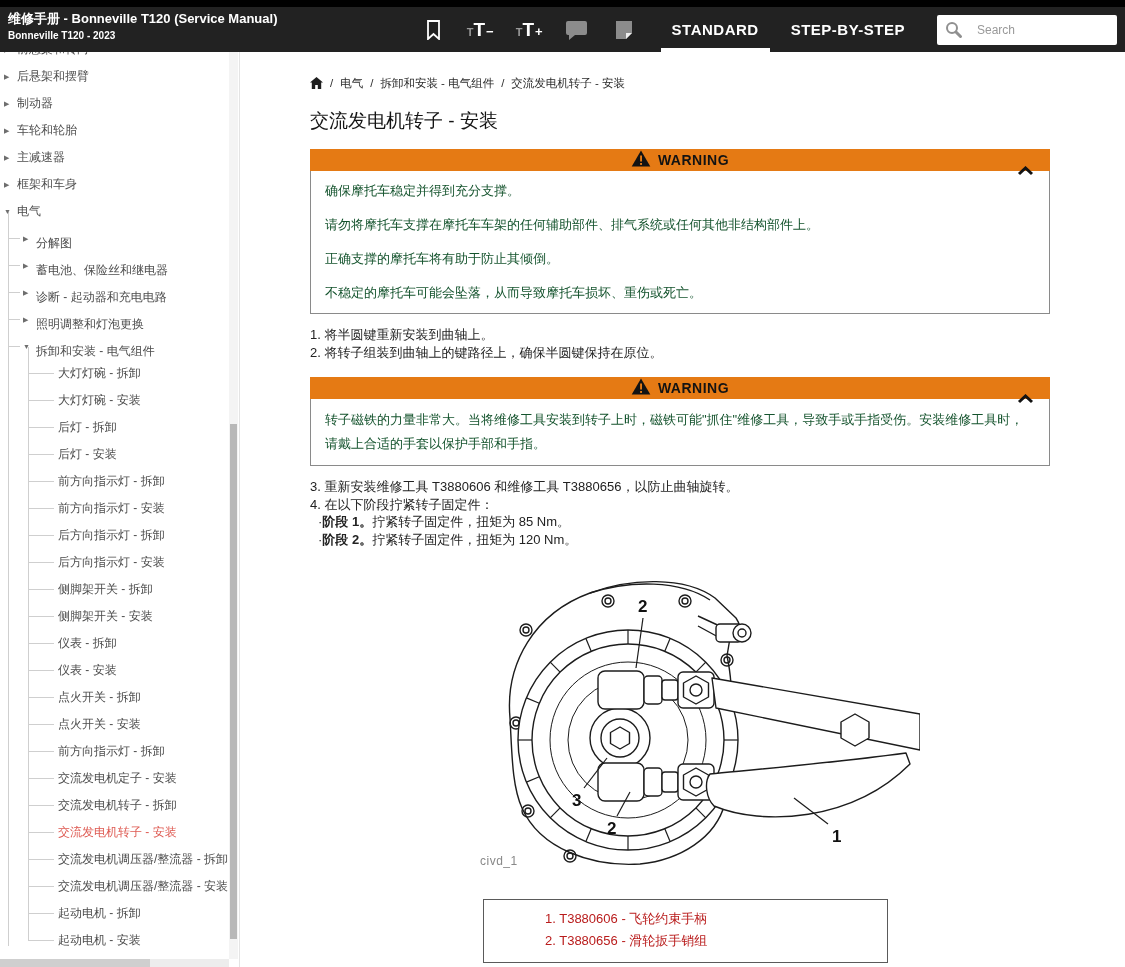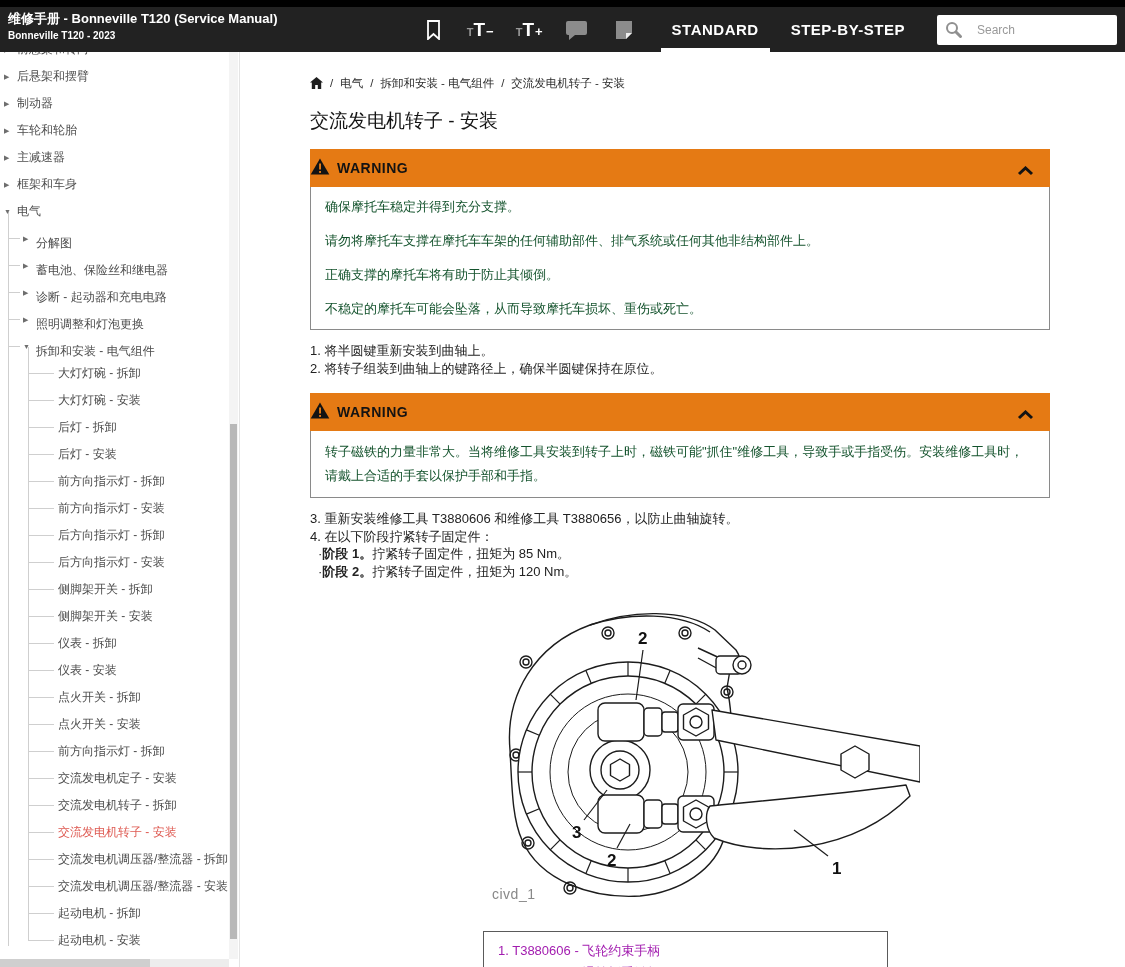--- a/index.html
+++ b/index.html
@@ -59,40 +59,40 @@
   
   main { position:absolute; top:52px; left:240px; right:0; bottom:0; background:#fff;
          padding:0 75px 0 70px; overflow:hidden; }
   .breadcrumb { display:flex; align-items:center; padding-top:18px; height:44px; font-size:11.5px; color:#2b2b2b; }
   .crumb-home { display:flex; align-items:center; cursor:pointer; }
   .sep { margin:0 7px; color:#2b2b2b; }
   .crumb { cursor:pointer; white-space:nowrap; }
   h1 { margin:12px 0 0 0; font-size:19px; font-weight:500; color:#141414; }
 
   .warn { margin-top:15px; }
-  .warn-head { position:relative; height:38px; background:#E57A14; display:flex; align-items:center;
-               justify-content:flex-start; cursor:pointer; }
+  .warn-head { position:relative; height:22px; background:#E57A14; display:flex; align-items:center;
+               justify-content:center; cursor:pointer; }
   .warn-title { font-size:14px; font-weight:bold; color:#131313; letter-spacing:.5px; margin-left:7px; }
   .warn-chevron { position:absolute; right:16px; top:13px; cursor:pointer; }
   .warn-body { border:1px solid #8a8a8a; border-top:none; background:#fff; padding:3px 14px; }
   .warn-body p { margin:0; height:34px; display:flex; align-items:center; font-size:13px; color:#14532d; }
   .warn-body.tall { padding:9px 14px; }
   .warn-body.tall p { height:auto; display:block; line-height:24px; }
 
   .steps { margin-top:12px; }
   .step { font-size:13px; line-height:17.5px; color:#222; }
   .substep { padding-left:8px; }
   .substep b { font-weight:bold; }
 
   figure.diagram { position:relative; margin:20px 0 0 170px; width:440px; height:305px; }
   figure.diagram svg text { font-family:"Liberation Sans", sans-serif; font-weight:bold; font-size:17px; fill:#111; }
-  .fig-caption { position:absolute; left:12px; top:286px; font-size:14px; color:#888; letter-spacing:.5px;text-align:right; }
+  .fig-caption { position:absolute; left:0; top:286px; font-size:12px; color:#888; letter-spacing:.5px;text-align:right; }
 
   .legend { margin:26px 0 0 173px; width:405px; border:1px solid #5a5a5a; padding:8px 14px 10px; }
-  .legend div { font-size:13px; line-height:22px; color:#a21caf; }
+  .legend div { font-size:13px; line-height:22px; color:#b91c1c;margin-left:47px; }
 </style>
 </head>
 <body>
 
 <div class="app">
 
   <header>
     <div class="top-strip"></div>
     <div class="hdr-left">
       <div class="hdr-title">维修手册 - Bonneville T120 (Service Manual)</div>

